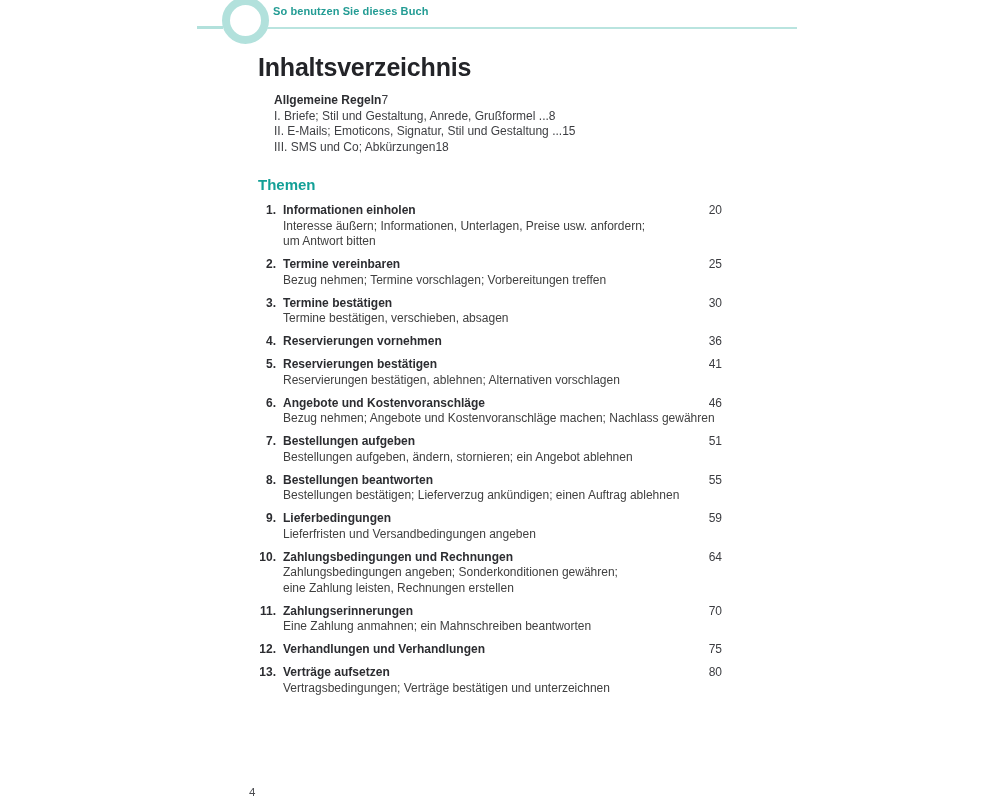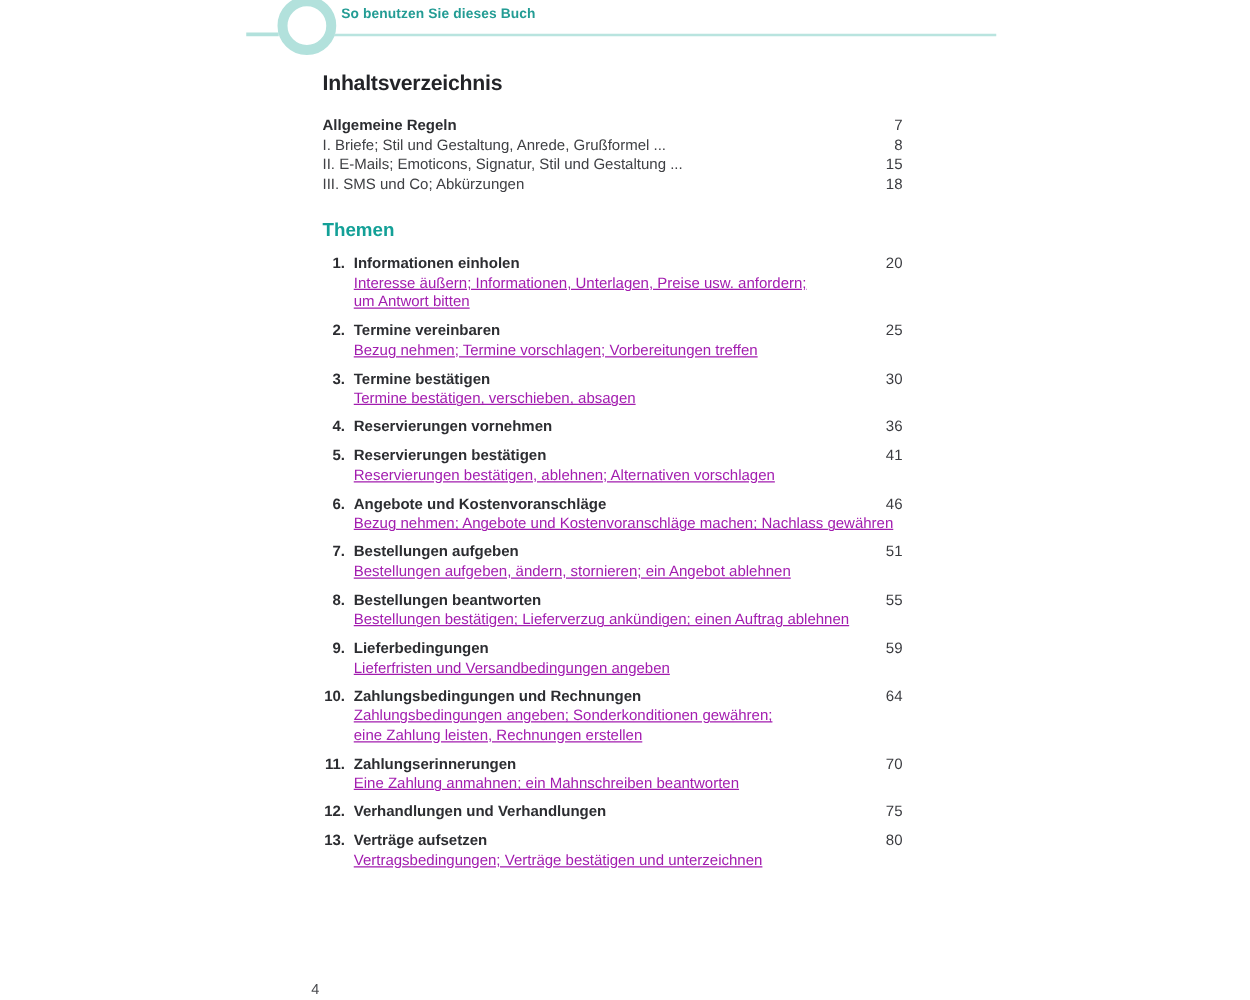--- a/index.html
+++ b/index.html
@@ -33,28 +33,28 @@
     position: absolute; left: 267px; top: 27px;
     width: 530px; height: 2px; background: #b9e4df;
   }
 
   
   .content {
     position: absolute; left: 258px; top: 55px; width: 464px;
   }
   h1.toc-title {
     margin: 0; padding: 0;
-    font-size: 17px; line-height: 24px; font-weight: bold;
+    font-size: 25px; line-height: 24px; font-weight: bold;
     color: #232428; letter-spacing: -0.2px;
   }
 
   .general { margin-top: 14px; }
   .toc-row {
-    display: flex; justify-content: space-between;
-    font-size: 12px; line-height: 15.6px;
+    display: flex; 
+    font-size: 12px; line-height: 15.6px; margin-left: 16px;
   }
   .toc-row .lbl { color: #3f4044; }
   .toc-row.bold .lbl { font-weight: bold; color: #2c2d31; }
   .toc-row .pg { color: #3b3c40; text-align: right; }
 
   h2.themen {
     margin: 21px 0 9px 0; padding: 0;
     font-size: 15px; line-height: 18px; font-weight: bold;
     color: #13a097;
   }
@@ -65,23 +65,22 @@
     font-size: 12px; line-height: 15.5px;
   }
   .theme-num {
     width: 18px; text-align: right; flex: 0 0 18px;
     font-weight: bold; color: #2c2d31; margin-right: 7px;
   }
   .theme-title { flex: 1 1 auto; font-weight: bold; color: #2c2d31; }
   .theme-page { flex: 0 0 auto; color: #3b3c40; }
   .theme-desc {
     margin-left: 25px;
-    font-size: 12px; line-height: 15.5px; color: #a21caf;
+    font-size: 12px; line-height: 15.5px; color: #404040;
     white-space: pre-line;
-    text-decoration: underline;
   }
 
   
   .footer-num {
     position: absolute; left: 249px; top: 786px;
     font-size: 11.5px; color: #4a4b4f;
   }
 </style>
 </head>
 <body>

